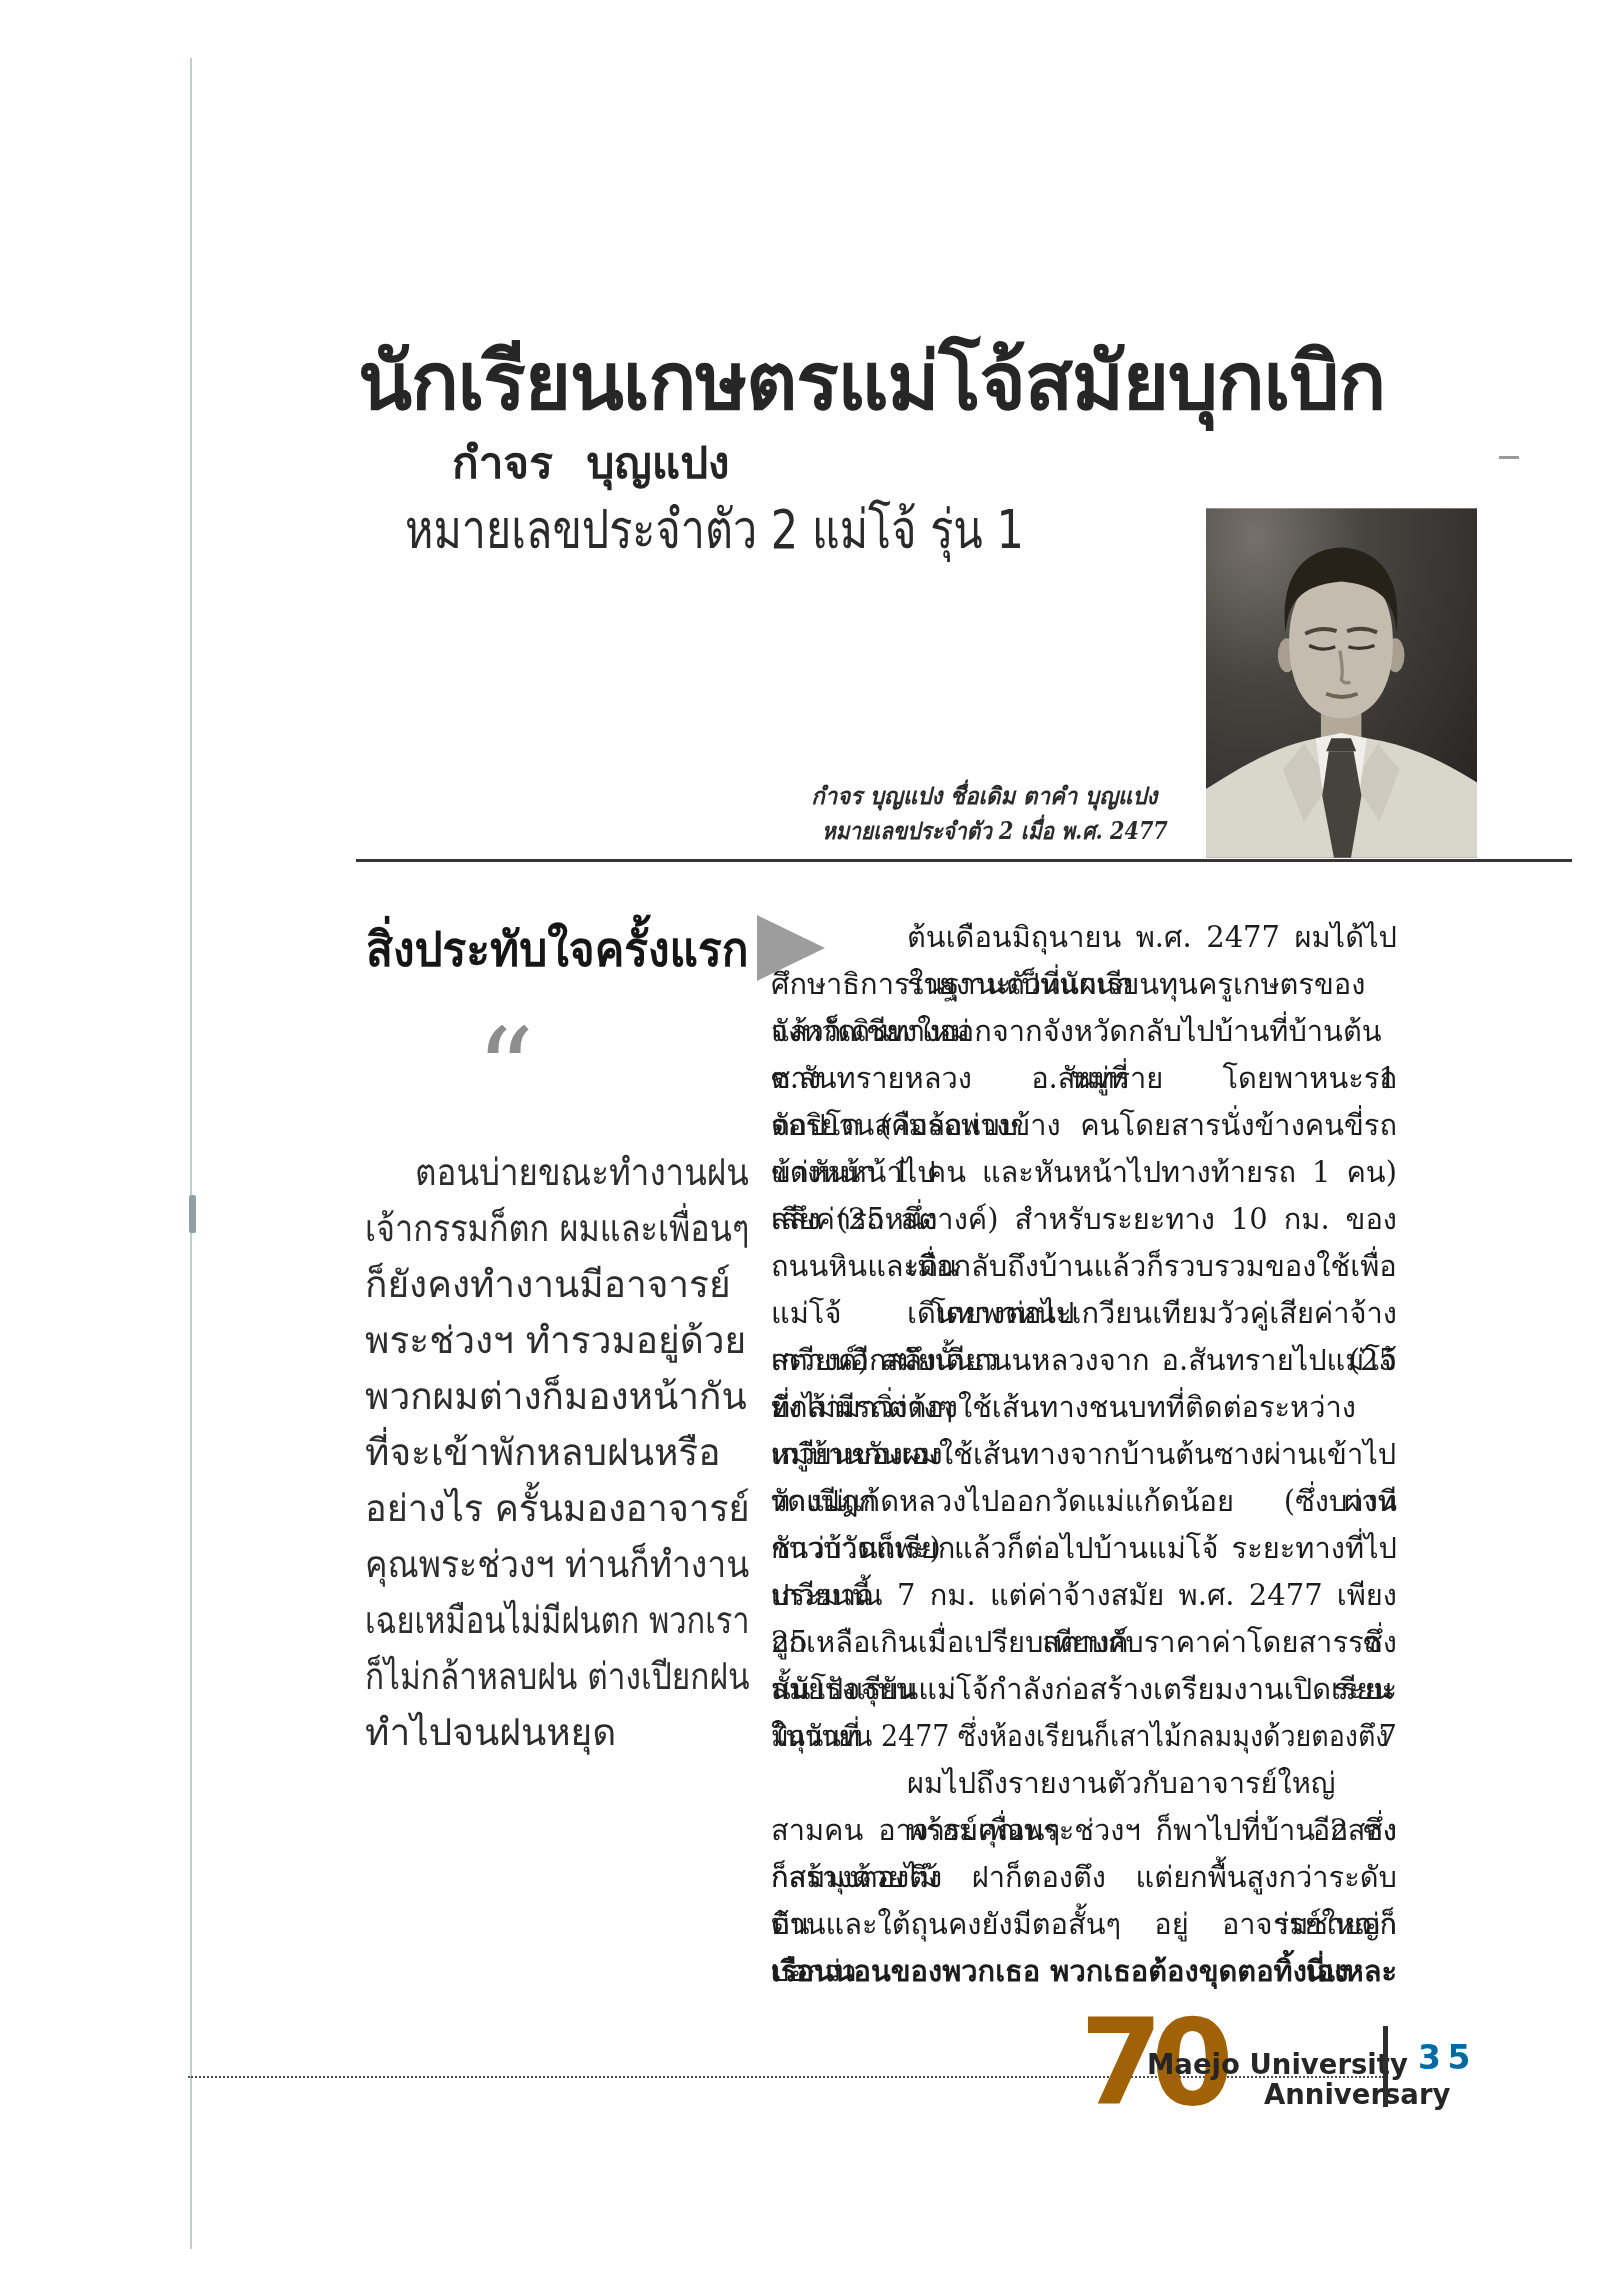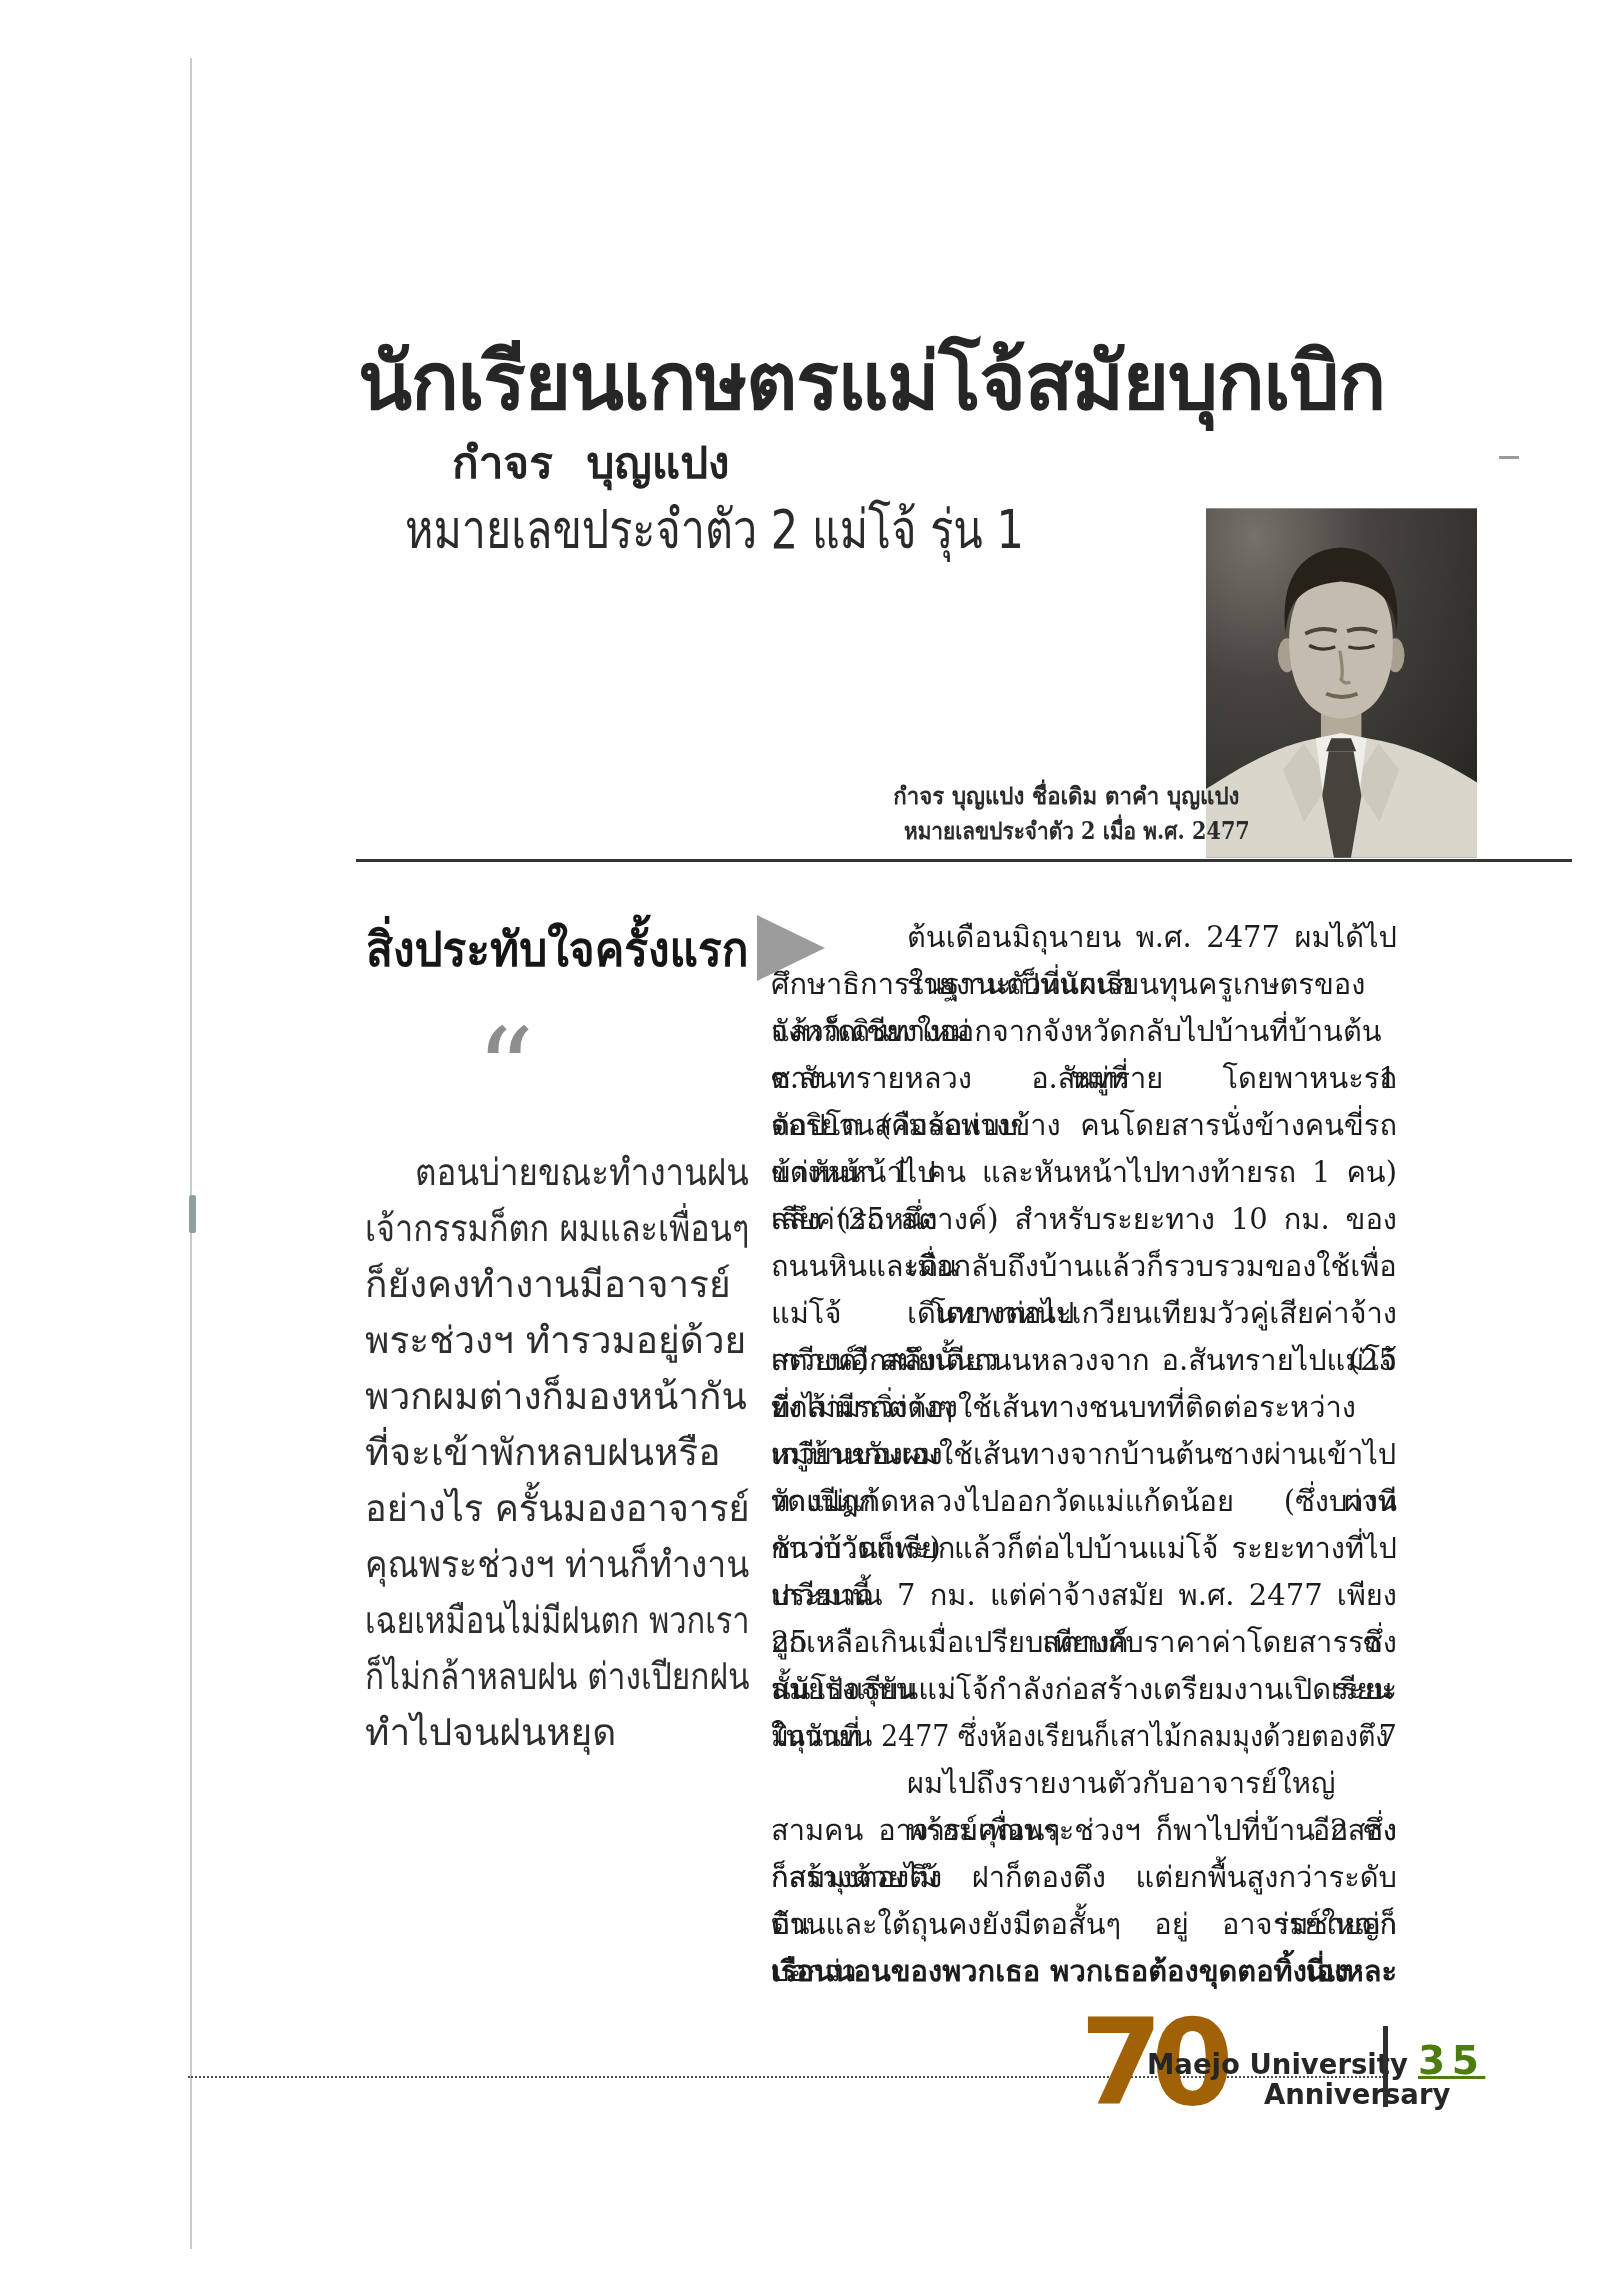--- a/index.html
+++ b/index.html
@@ -25,23 +25,23 @@
     word-spacing:18.3px;
   }
   .subtitle{
     left:405px;top:494px;width:614px;height:72px;
     font-size:54px;font-weight:400;color:#2a2a2a;white-space:nowrap;line-height:72px;
   }
   
   .photo{left:1206px;top:508px;width:271px;height:350px;overflow:hidden;}
   .photo svg{display:block;}
   .caption{
-    left:884px;top:779px;width:346px;text-align:center;
+    left:802px;top:779px;width:346px;text-align:center;
     font-family:"DejaVu Serif","DejaVu Sans",serif;
-    font-size:23.5px;font-weight:600;color:#2b2b2b;line-height:35px;
+    font-size:23.5px;font-weight:600;color:#2b2b2b;line-height:35px;font-style:italic;
   }
   .caption div{white-space:nowrap;}
   .rule{left:356px;top:859px;width:1216px;height:2.6px;background:#353535;}
   
   .section-heading{
     left:366px;top:910px;width:386px;height:78px;
     font-size:48px;font-weight:600;color:#161616;white-space:nowrap;line-height:78px;
   }
   .section-arrow{
     left:757px;top:915px;width:0;height:0;
@@ -72,21 +72,21 @@
   .b-line b{font-weight:700;}
   
   .dotted-rule{left:188px;top:2076px;width:1196px;height:0;border-top:2px dotted #4d4d4d;}
   .logo-70{
     left:1080px;top:2004px;width:222px;height:118px;
     font-size:119px;font-weight:700;letter-spacing:-11.8px;color:#a16207;line-height:118px;
   }
   .logo-t1{left:1106px;top:2048px;width:275px;font-size:27.5px;font-weight:600;color:#262626;white-space:nowrap;margin-left:41px;}
   .logo-t2{left:1220px;top:2078px;width:209px;font-size:27.5px;font-weight:600;color:#262626;white-space:nowrap;margin-left:44px;}
   .v-bar{left:1383px;top:2026px;width:4.6px;height:81px;background:#2e2e2e;}
-  .page-num{left:1418px;top:2038px;width:92px;font-size:39px;font-weight:700;letter-spacing:6.5px;color:#4d7c0f;text-decoration:underline;}
+  .page-num{left:1418px;top:2038px;width:92px;font-size:33px;font-weight:700;letter-spacing:6.5px;color:#0369a1;}
 </style>
 </head>
 <body>
 
 <div class="abs scan-edge"></div>
 <div class="abs scan-mark"></div>
 <div class="abs scan-dash"></div>
 
 <div class="abs title fit" style="transform-origin: left center; transform: scaleX(0.990512);">นักเรียนเกษตรแม่โจ้สมัยบุกเบิก</div>
 <div class="abs author fit">กำจร บุญแปง</div>

